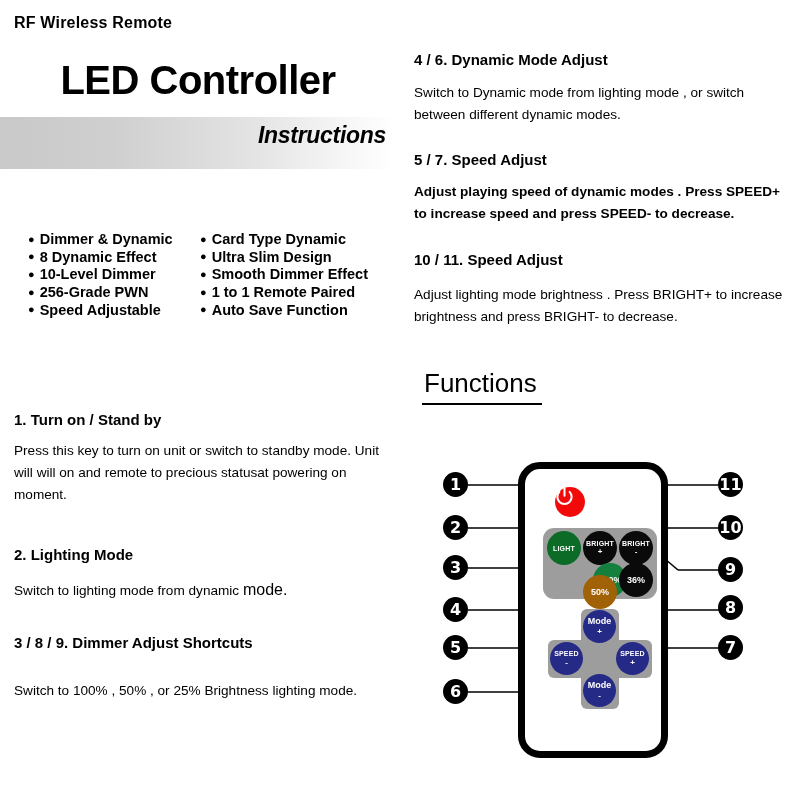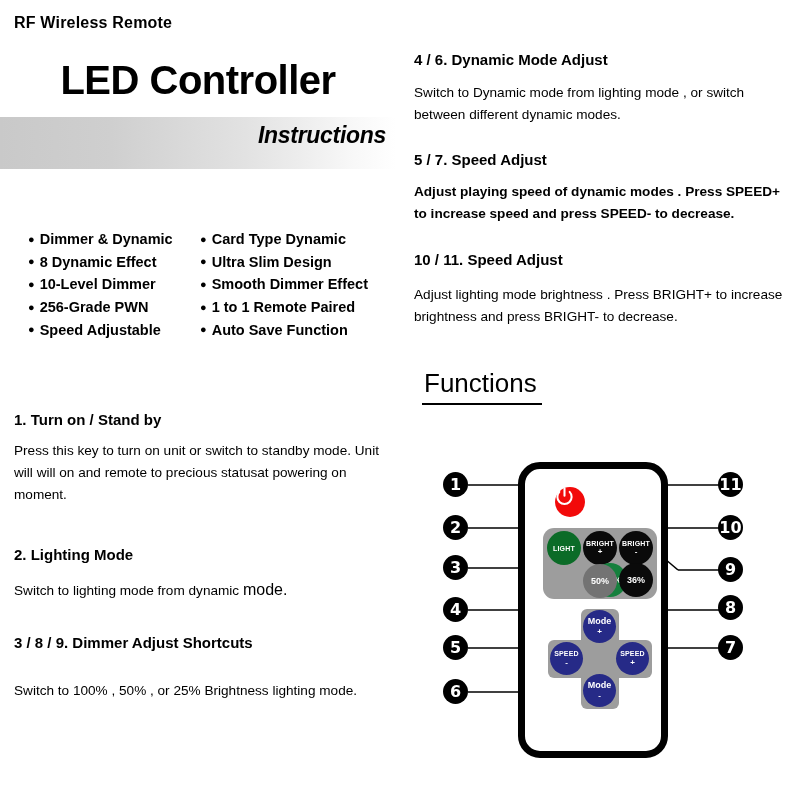--- a/index.html
+++ b/index.html
@@ -51,21 +51,20 @@
     letter-spacing: -0.3px;
   }
 
   
   .features {
     position: absolute;
     left: 28px; top: 231px;
     width: 372px;
     display: grid;
     grid-template-columns: 172px 200px;
-    row-gap: 5px;
   }
   .feat {
     font-size: 14.5px;
     font-weight: 700;
     white-space: nowrap;
     line-height: 1.22;
   }
   .feat .dot { font-size: 11px; margin-right: 5px; vertical-align: 1.5px; }
 
   
@@ -150,21 +149,21 @@
     left: 18px; top: 59px;
     width: 114px; height: 71px;
     background: #9d9d9d;
     border-radius: 11px;
   }
   .pad-grid .btn { width: 34px; height: 34px; }
   .g-light  { background: #0b6b27; left: 4px;  top: 3px; }
   .g-br-p   { background: #0a0a0a; left: 40px; top: 3px; }
   .g-br-m   { background: #0a0a0a; left: 76px; top: 3px; }
   .g-100    { background: #15803d; left: 10px;  top: 35px; margin-left: 40px; }
-  .g-50     { background: #737373; left: 40px; top: 36px; }
+  .g-50     { background: #a16207; left: 40px; top: 47px; }
   .g-25     { background: #0a0a0a; left: 76px; top: 35px; }
   .lbl-s { font-size: 7px; letter-spacing: 0.2px; }
   .lbl-m { font-size: 9px; }
   .sign  { font-size: 8px; margin-top: 1.5px; }
 
   .dpad { position: absolute; left: 23px; top: 140px; width: 104px; height: 100px; }
   .dpad-cross-v {
     position: absolute; left: 33px; top: 0;
     width: 38px; height: 100px; background: #9d9d9d; border-radius: 6px;
   }

